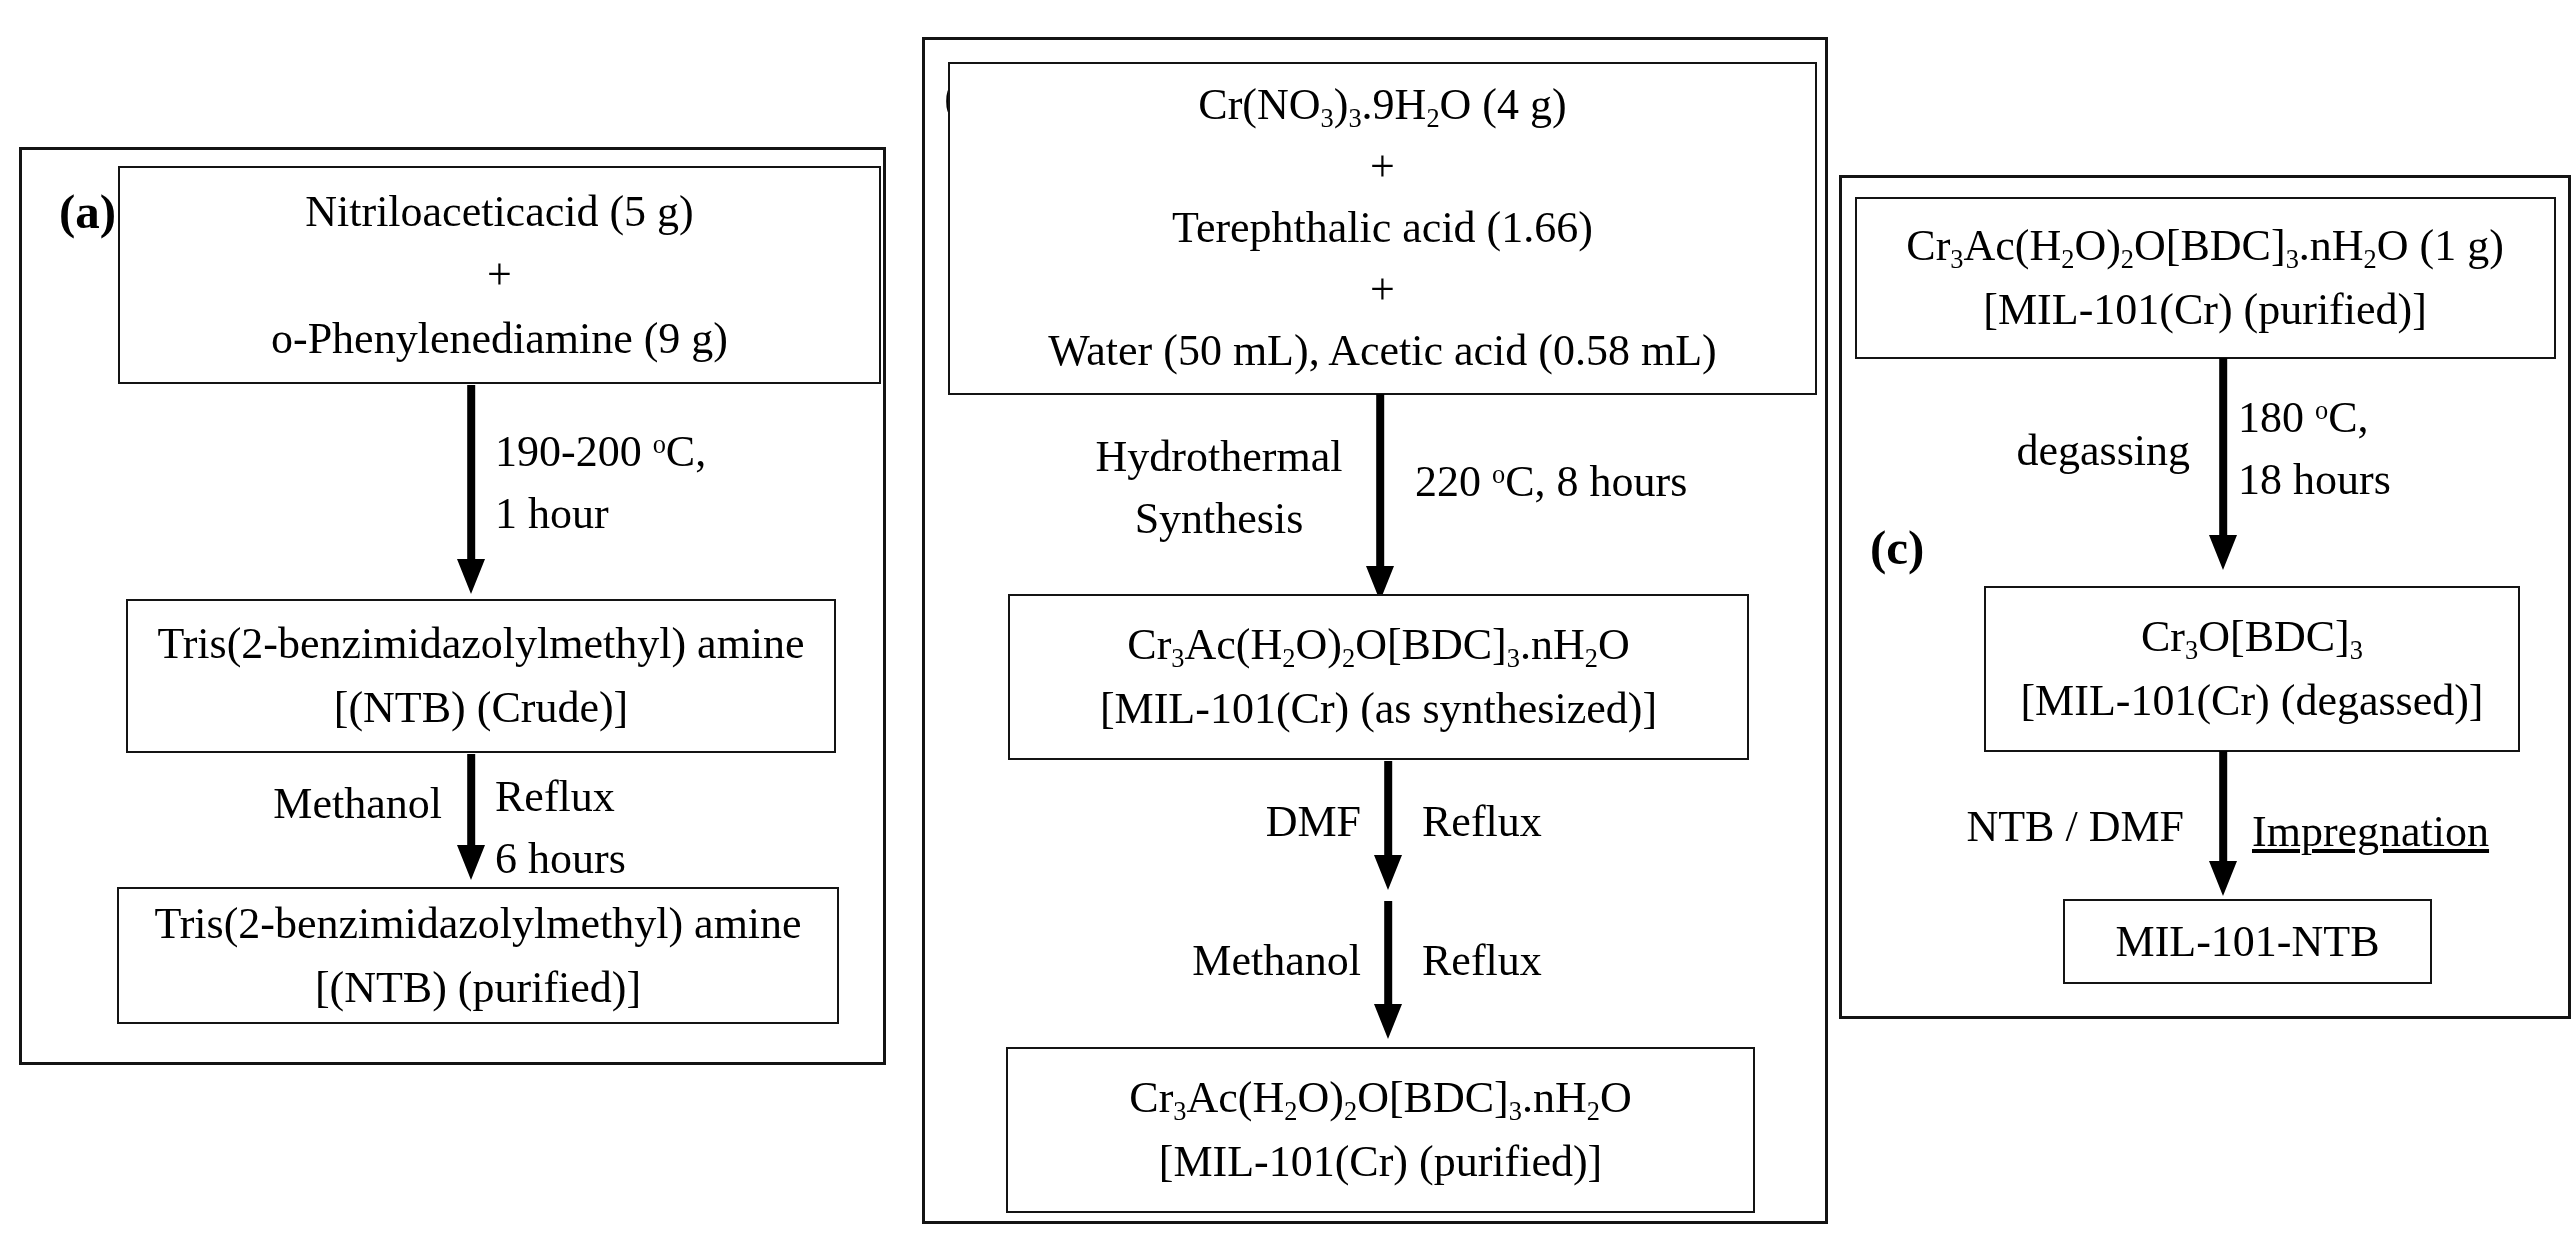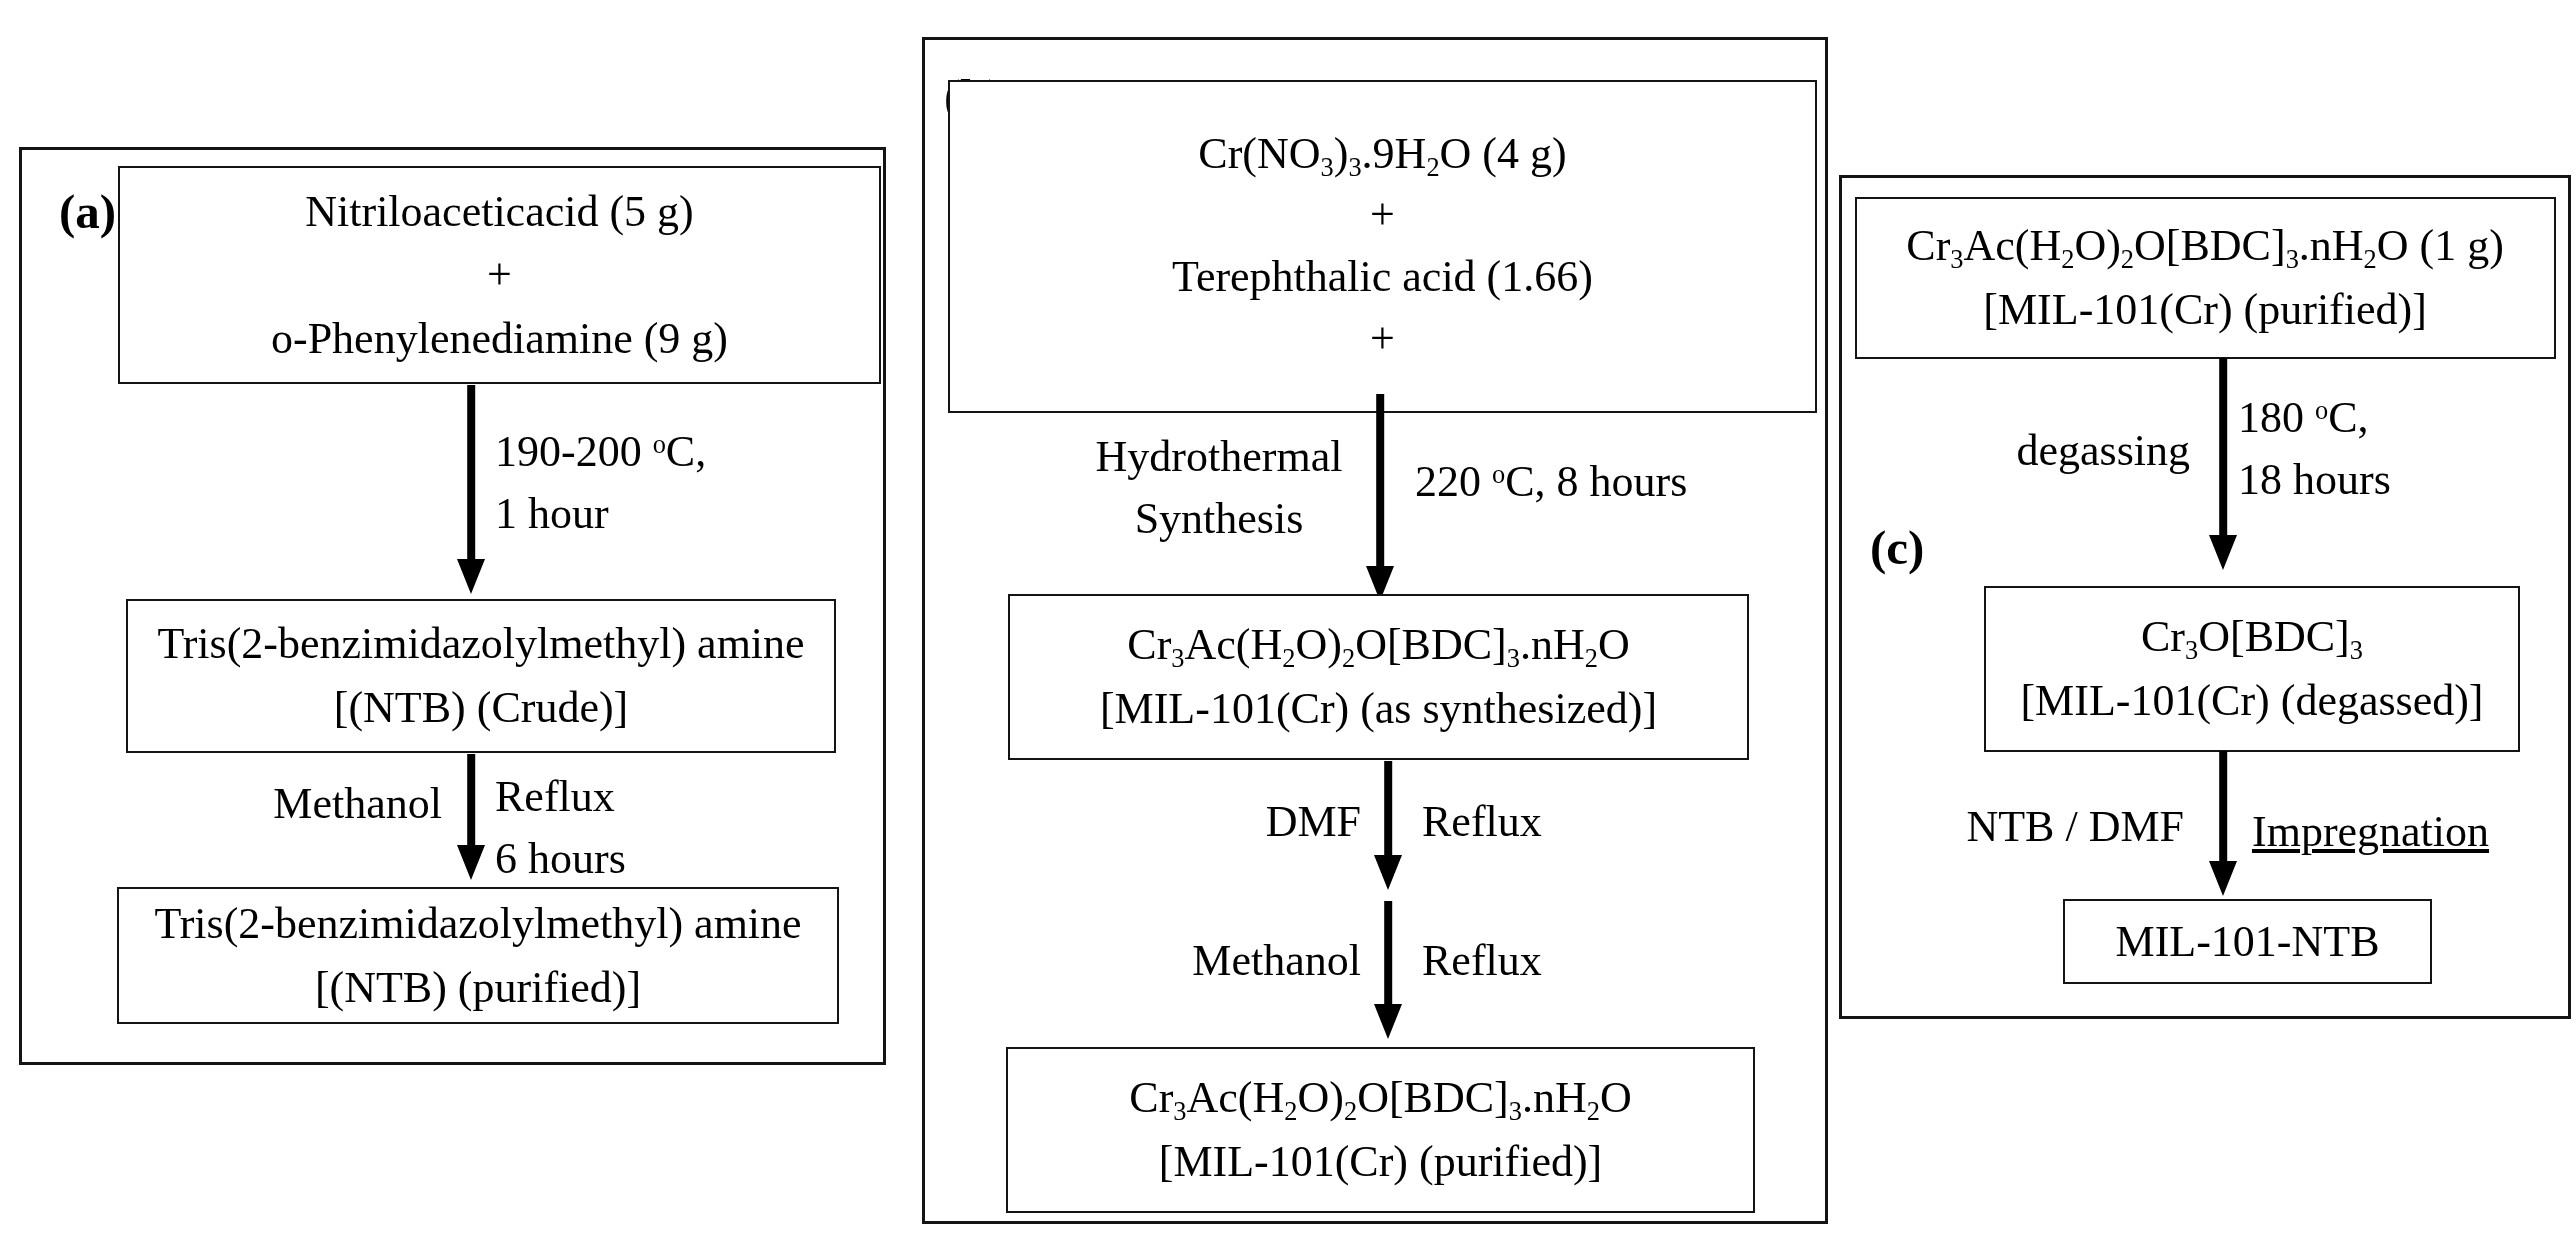--- a/index.html
+++ b/index.html
@@ -65,25 +65,26 @@
 
     <div class="fbox" style="left:95px;top:737px;width:718px;height:133px;">
       <div>Tris(2-benzimidazolylmethyl) amine</div>
       <div>[(NTB) (purified)]</div>
     </div>
   </div>
 
   <div class="panel" style="left:922px;top:37px;width:900px;height:1181px;">
     <div class="panel-label" style="left:19px;top:28px;">(b)</div>
 
-    <div class="fbox" style="left:23px;top:21.5px;width:865px;height:329px;line-height:1.4;margin-top:18px;">
+    <div class="fbox" style="left:23px;top:21.5px;width:865px;height:329px;line-height:1.4;">
       <div>Cr(NO<sub>3</sub>)<sub>3</sub>.9H<sub>2</sub>O (4 g)</div>
       <div>+</div>
       <div>Terephthalic acid (1.66)</div>
       <div>+</div>
+      <div>Water (50 mL), Acetic acid (0.58 mL)</div>
     </div>
 
     <div class="arrow" style="left:440px;top:354px;height:207px;"></div>
     <div class="steplabel centercol" style="left:158px;width:272px;top:386px;">
       <div>Hydrothermal</div>
       <div>Synthesis</div>
     </div>
     <div class="steplabel rightcol" style="left:490px;top:411px;">220 <sup>o</sup>C, 8 hours</div>
 
     <div class="fbox" style="left:83px;top:554px;width:737px;height:162px;">

